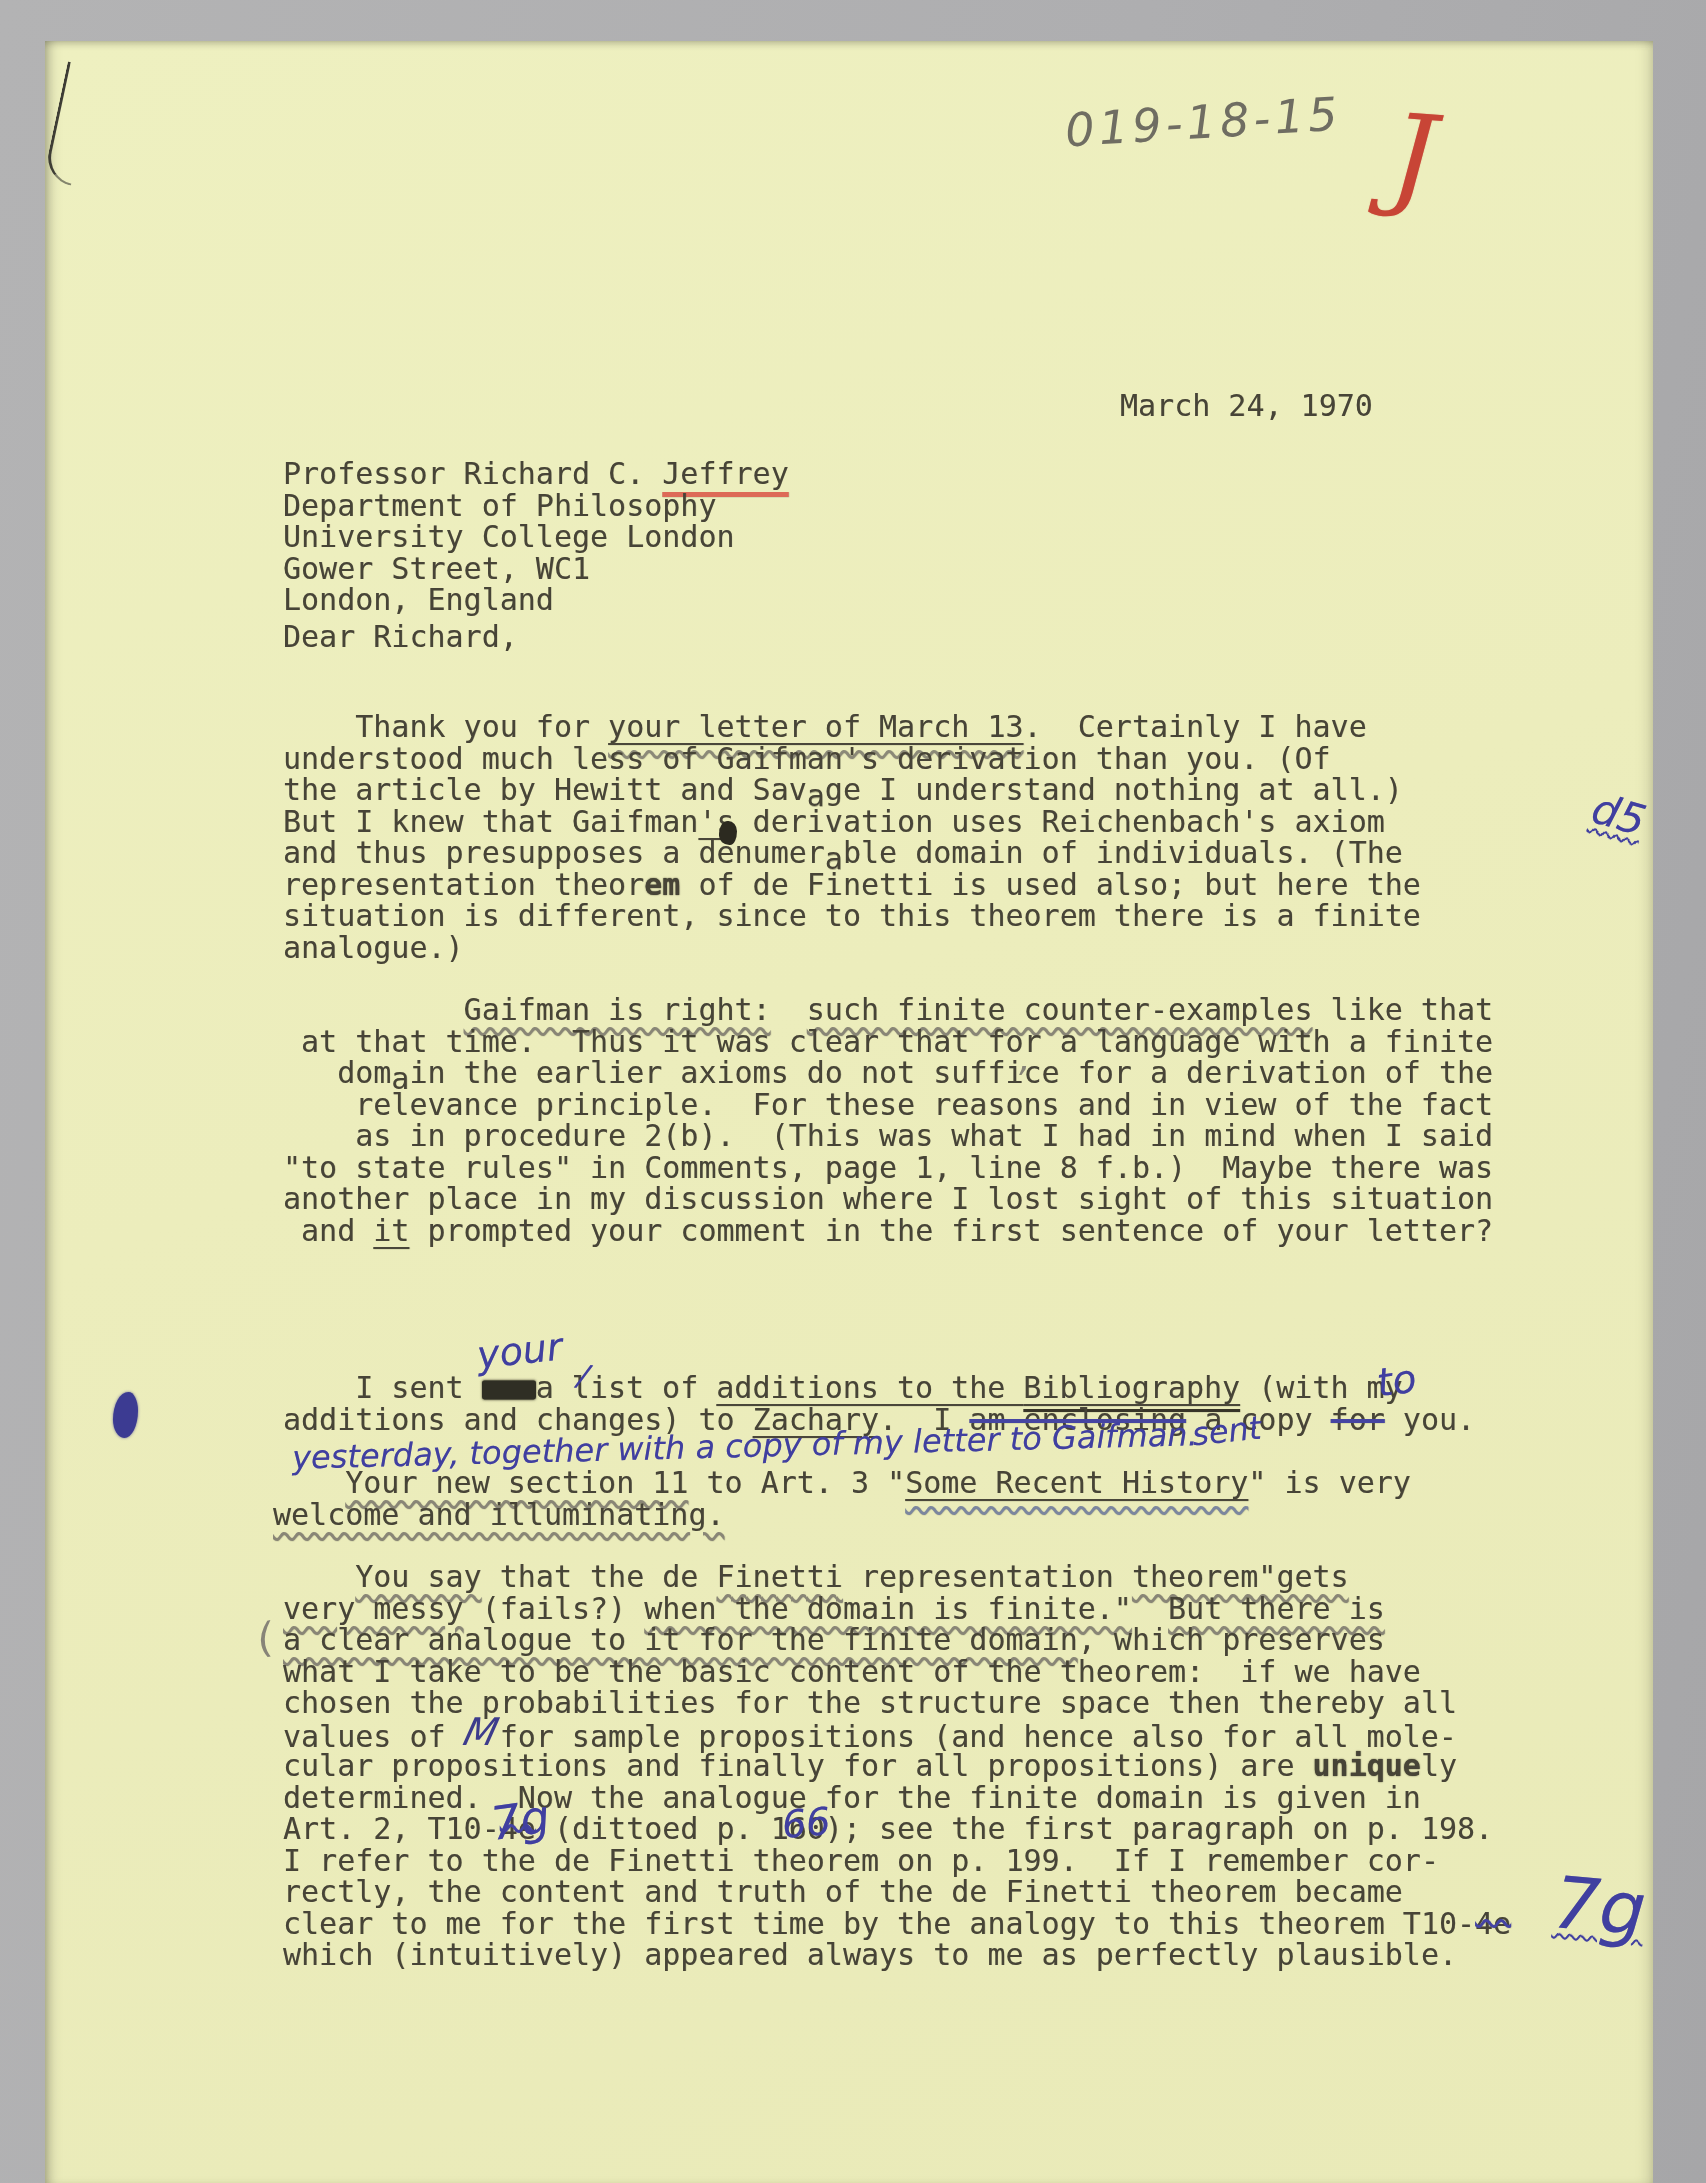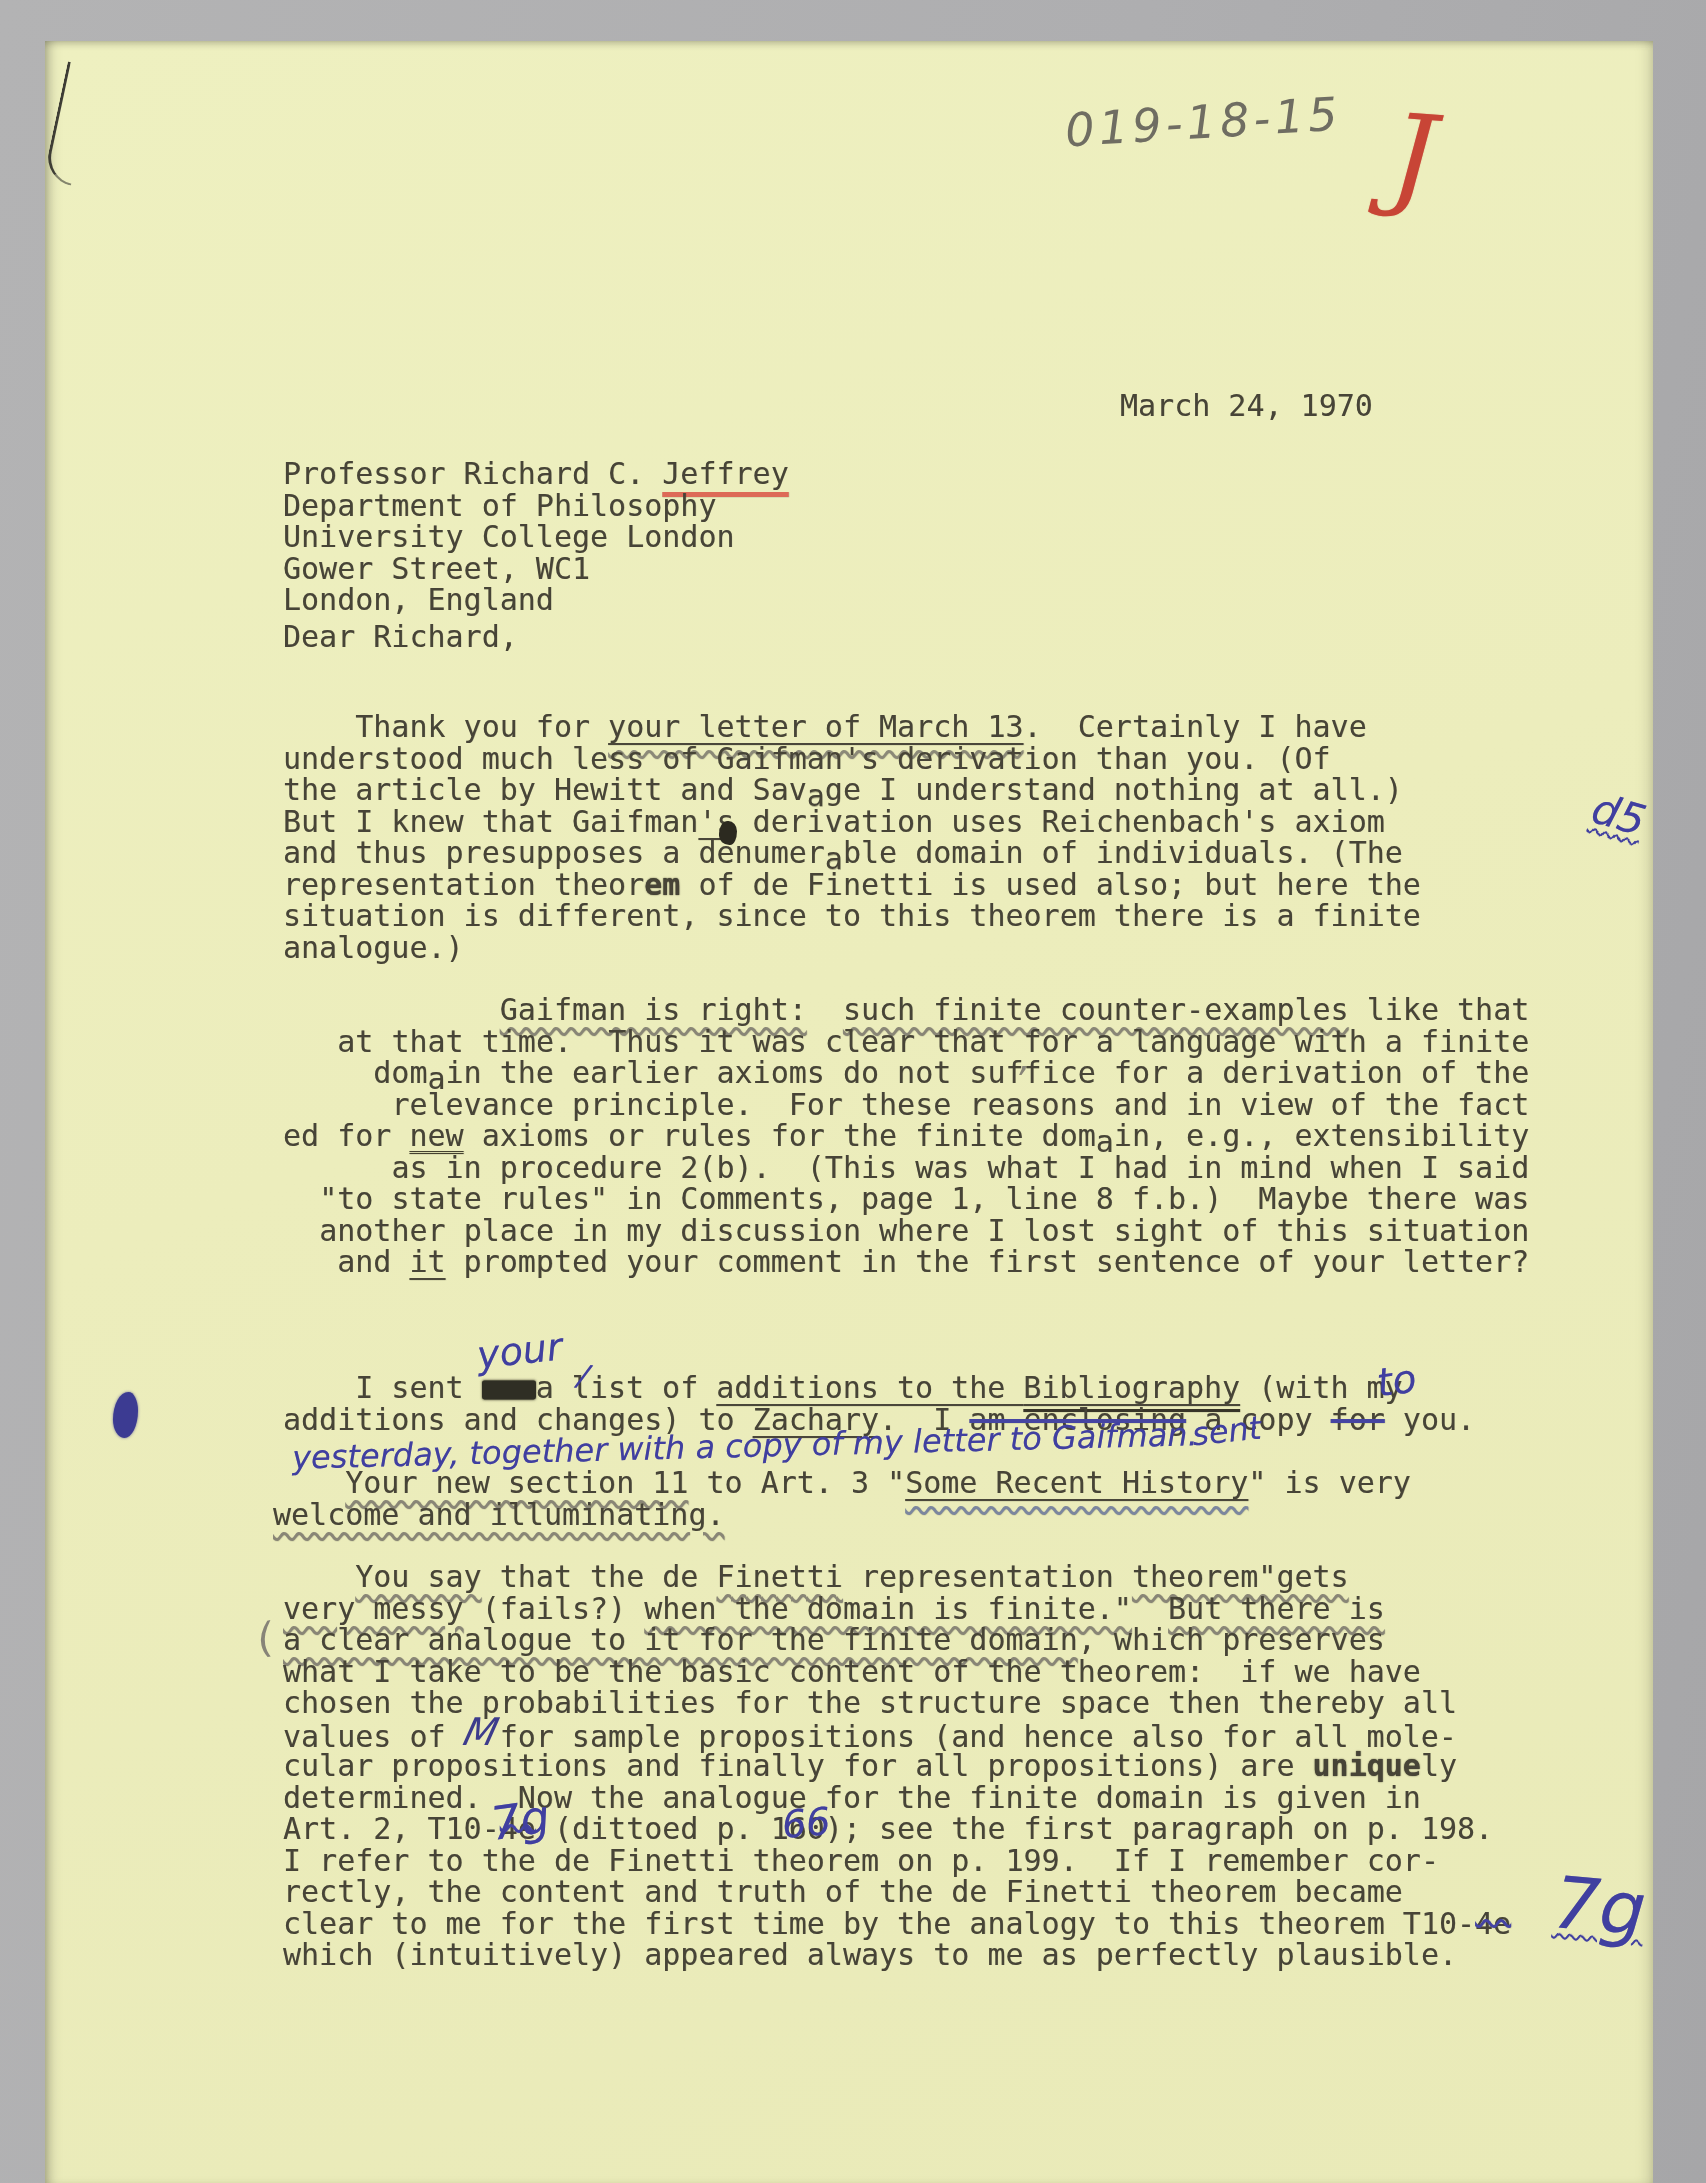--- a/index.html
+++ b/index.html
@@ -65,21 +65,20 @@
         <div class="line"><span>and thus presupposes a denumer</span><span class="subA">a</span><span>ble domain of individuals. (The</span></div>
         <div class="line"><span>representation theor</span><span class="b">em</span><span> of de Finetti is used also; but here the</span></div>
         <div class="line"><span>situation is different, since to this theorem there is a finite</span></div>
         <div class="line"><span>analogue.)</span></div>
       </div>
       <div class="block" style="top: 994px; left: 283px; text-align: right;">
         <div class="line"><span>    </span><span class="w">Gaifman is right:</span><span>  </span><span class="w">such finite counter-examples</span><span> like that</span></div>
         <div class="line"><span>at that time.  Thus it was clear that for a language with a finite</span></div>
         <div class="line"><span>dom</span><span class="subA">a</span><span>in the earlier axioms do not suffice for a derivation of the</span></div>
         <div class="line"><span>relevance principle.  For these reasons and in view of the fact</span></div>
-        <div class="line"><span>ed for </span><span class="uu">new</span><span> axioms or rules for the finite dom</span><span class="subA">a</span><span>in, e.g., extensibility</span></div>
         <div class="line"><span>as in procedure 2(b).  (This was what I had in mind when I said</span></div>
         <div class="line"><span>"to state rules" in Comments, page 1, line 8 f.b.)  Maybe there was</span></div>
         <div class="line"><span>another place in my discussion where I lost sight of this situation</span></div>
         <div class="line"><span>and </span><span class="u">it</span><span> prompted your comment in the first sentence of your letter?</span></div>
       </div>
       <div class="block" style="top: 1372px; left: 283px;">
         <div class="line"><span>    I sent </span><span class="blob"></span><span>a </span><span>list of </span><span class="u"><span>additions to the </span><span class="u2">Bibliography</span></span><span> (with my</span></div>
         <div class="line"><span>additions and changes) to </span><span class="u">Zachary</span><span>.  I </span><span class="si">am enclosing</span><span> a copy </span><span class="si">for</span><span> you.</span></div>
       </div>
       <div class="block" style="top: 1467px; left: 273px;">

